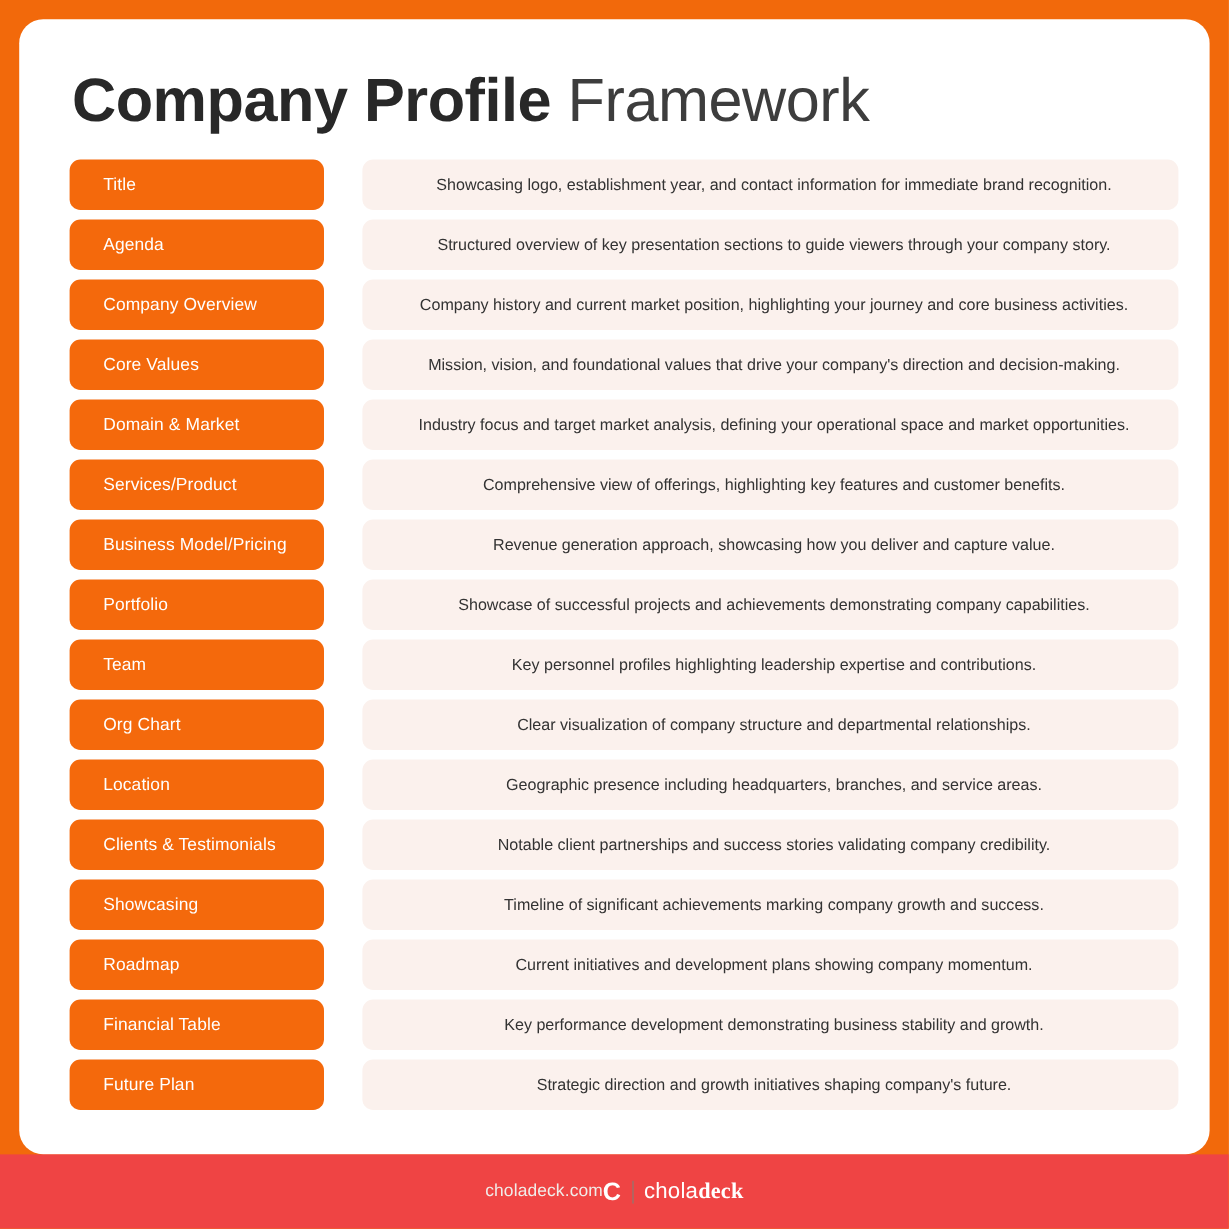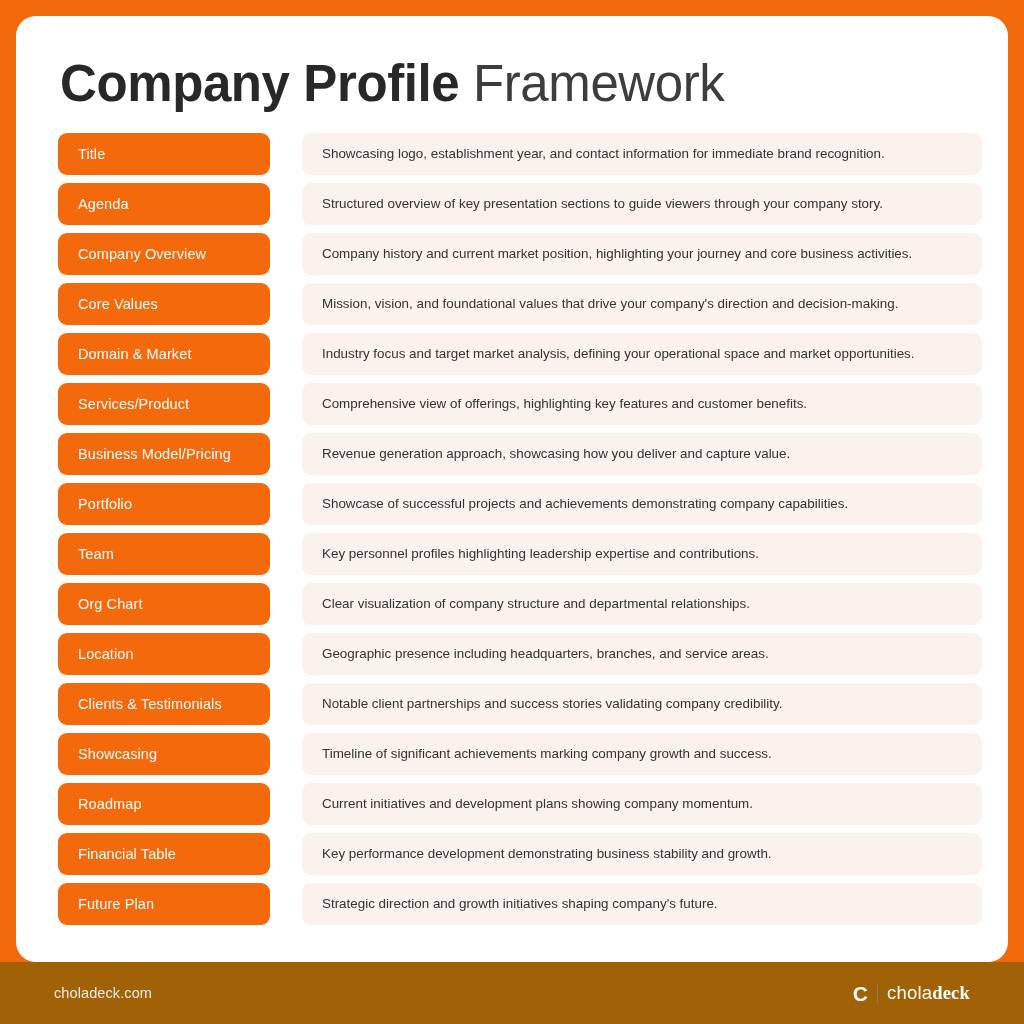--- a/index.html
+++ b/index.html
@@ -72,21 +72,21 @@
   .pill {
     position:absolute;
     left:0;
     top:0;
     width:212px;
     height:42px;
     background:#f4690c;
     border-radius:9px;
     display:flex;
     align-items:center;
-    padding-left:20px;
+    padding-left:28px;
   }
   .pill-label {
     color:#ffffff;
     font-size:14.5px;
     font-weight:normal;
     letter-spacing:0.1px;
     white-space:nowrap;
   }
 
   .desc {
@@ -94,41 +94,42 @@
     left:244px;
     top:0;
     width:680px;
     height:42px;
     background:#fbf1ed;
     border-radius:9px;
     display:flex;
     align-items:center;
     padding-left:20px;
     padding-right:14px;
+    justify-content:center;
   }
   .desc-text {
     color:#333333;
     font-size:13.4px;
     line-height:1.3;
     white-space:nowrap;
     overflow:hidden;
     text-overflow:ellipsis;
   }
 
   
   #footer {
     position:absolute;
     left:0;
     right:0;
     bottom:0;
     height:62px;
-    background:#a16207;
+    background:#ef4444;
     display:flex;
     align-items:center;
-    justify-content:space-between;
+    justify-content:center;
     padding:0 54px 0 54px;
   }
   #footer-url {
     color:#f0ece9;
     font-size:14.5px;
     letter-spacing:0.1px;
   }
   #logo {
     display:flex;
     align-items:center;

